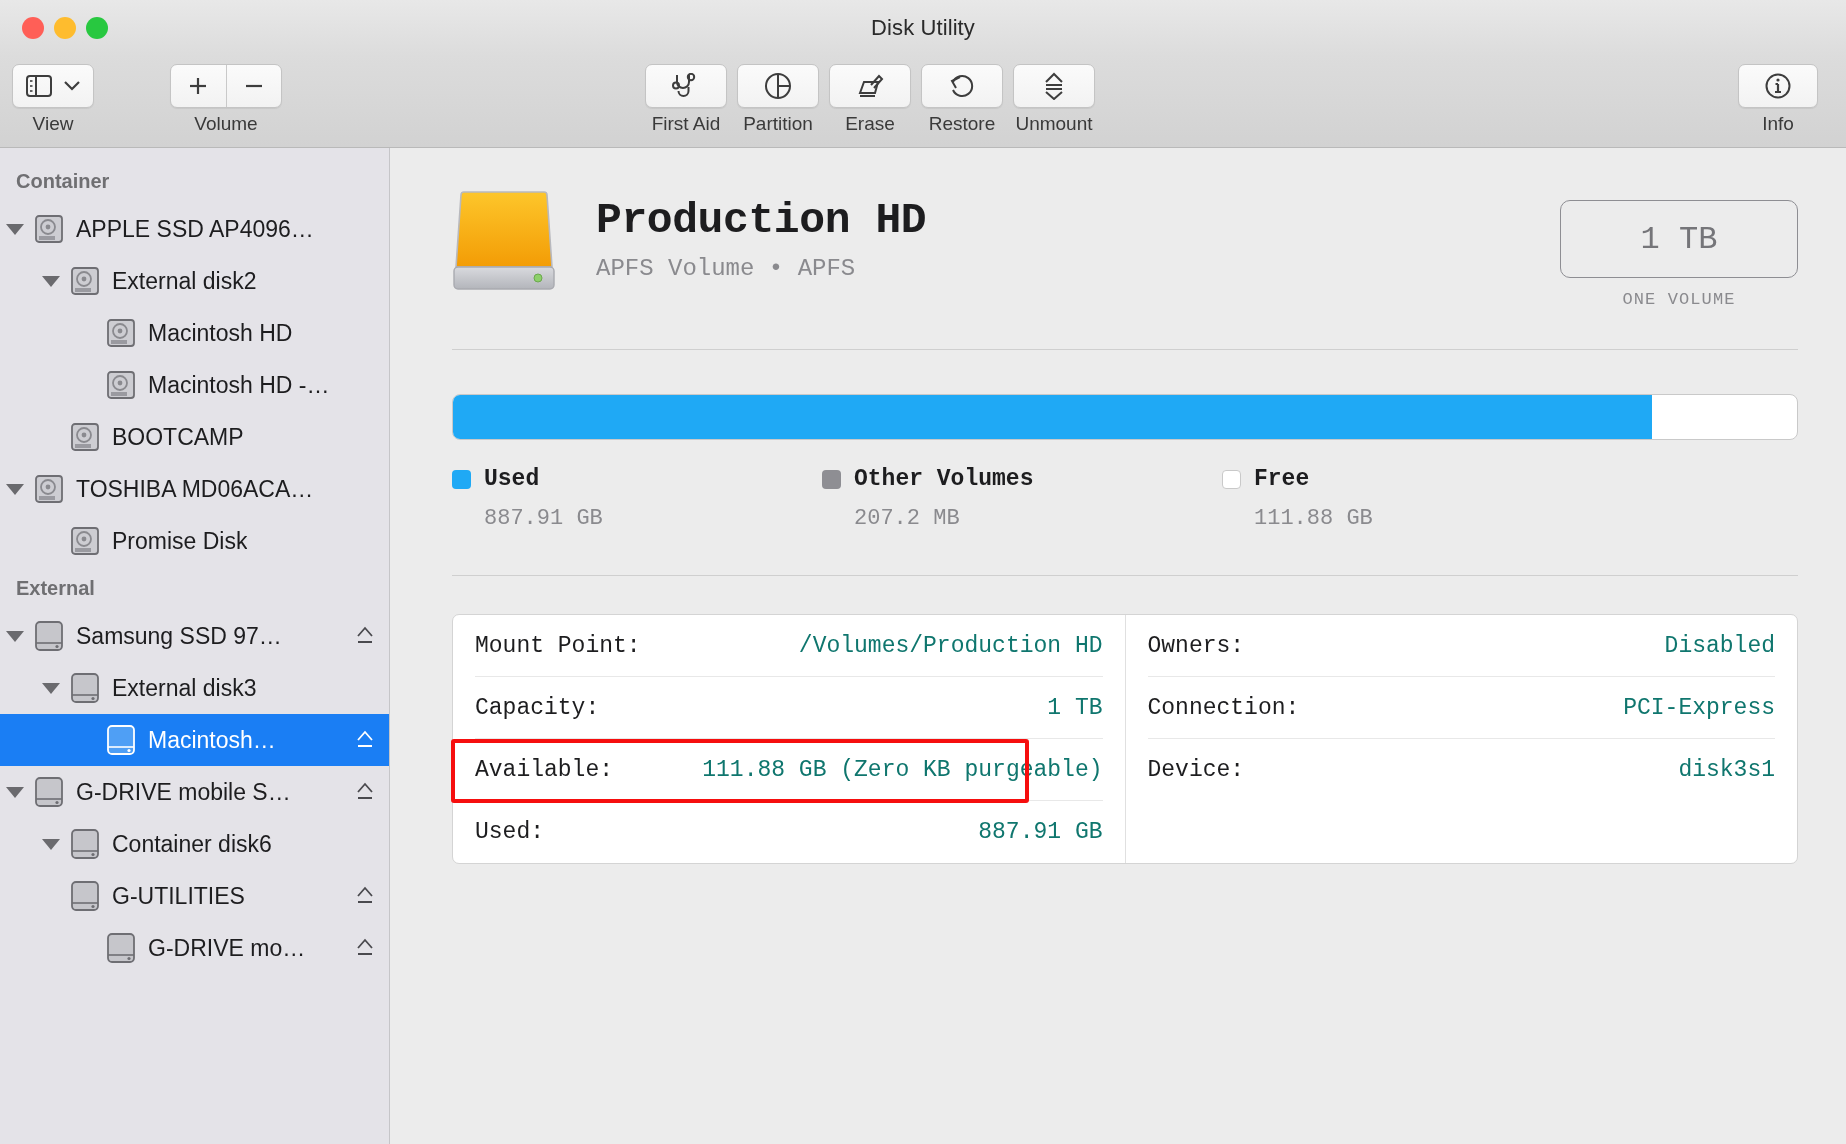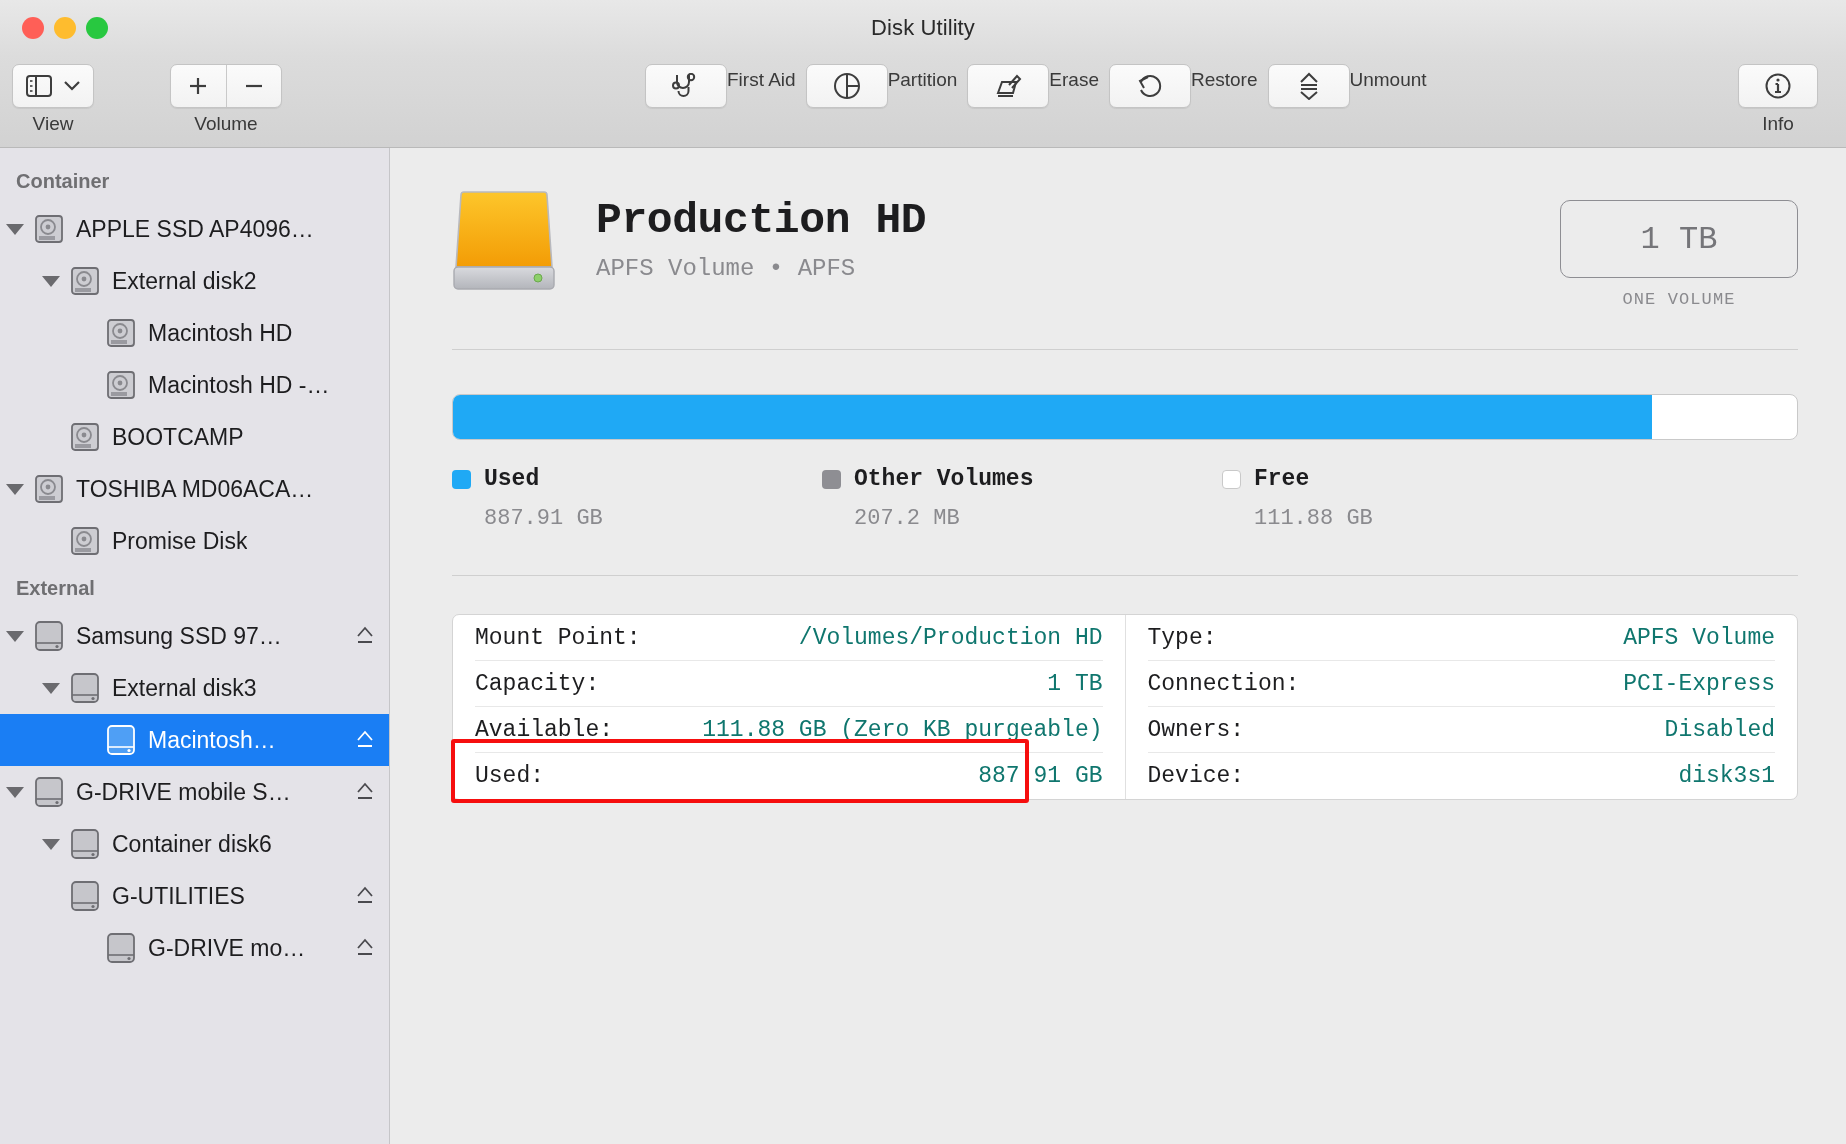--- a/index.html
+++ b/index.html
@@ -53,21 +53,21 @@
   }
   .view-wrap { position: absolute; left: 12px; top: 8px; }
   .view-btn { width: 82px; gap: 12px; padding: 0 8px; }
   .vol-wrap { position: absolute; left: 170px; top: 8px; }
   .vol-btn { width: 112px; padding: 0; }
   .vol-half {
     flex: 1; height: 100%; display: flex; align-items: center; justify-content: center;
   }
   .vol-half + .vol-half { border-left: 1px solid #c9c9c9; }
   .center-tools { position: absolute; left: 645px; top: 8px; display: flex; gap: 10px; }
-  .ct { display: flex; flex-direction: row; }
+  .ct { display: flex; flex-direction: column; align-items: center; }
   .ct .tb-btn { width: 82px; }
   .info-wrap { position: absolute; right: 28px; top: 8px; }
   .info-btn { width: 80px; }
   svg { display: block; }
 
   
   .body { flex: 1; display: flex; min-height: 0; }
 
   
   .sidebar {
@@ -134,21 +134,21 @@
 
   .hr2 { height: 1px; background: #cfcfcf; margin-top: 44px; }
 
   .details {
     margin-top: 38px; background: #ffffff; border: 1px solid #d4d4d4;
     border-radius: 7px; display: flex; position: relative;
   }
   .det-col { flex: 1; padding: 0 22px; }
   .det-col.left { border-right: 1px solid #e0e0e0; }
   .det-row {
-    height: 46px; display: flex; align-items: center; justify-content: space-between;
+    height: 62px; display: flex; align-items: center; justify-content: space-between;
     border-bottom: 1px solid #e8e8e8; font-size: 23px; color: #1d1d1f;
   }
   .det-row:last-child { border-bottom: none; }
   .det-val { color: #0f766e; }
   .hl-box {
     position: absolute; border: 4px solid #f60e0e; border-radius: 3px;
     left: -2px; top: 124px; width: 578px; height: 64px; pointer-events: none;
   }
 </style>
 </head>
@@ -594,32 +594,28 @@
               <div>Available:</div>
               <div class="det-val">111.88 GB (Zero KB purgeable)</div>
             </div>
             <div class="det-row">
               <div>Used:</div>
               <div class="det-val">887.91 GB</div>
             </div>
           </div>
         <div class="det-col" id="det-right">
             <div class="det-row">
-              <div>Type:</div>
-              <div class="det-val">APFS Volume</div>
+              <div>Owners:</div>
+              <div class="det-val">Disabled</div>
             </div>
             <div class="det-row">
               <div>Connection:</div>
               <div class="det-val">PCI-Express</div>
             </div>
             <div class="det-row">
-              <div>Owners:</div>
-              <div class="det-val">Disabled</div>
-            </div>
-            <div class="det-row">
               <div>Device:</div>
               <div class="det-val">disk3s1</div>
             </div>
           </div>
         <div class="hl-box" style="border-color: rgb(246, 14, 14);"></div>
       </div>
 
     </div>
   </div>
 </div>

